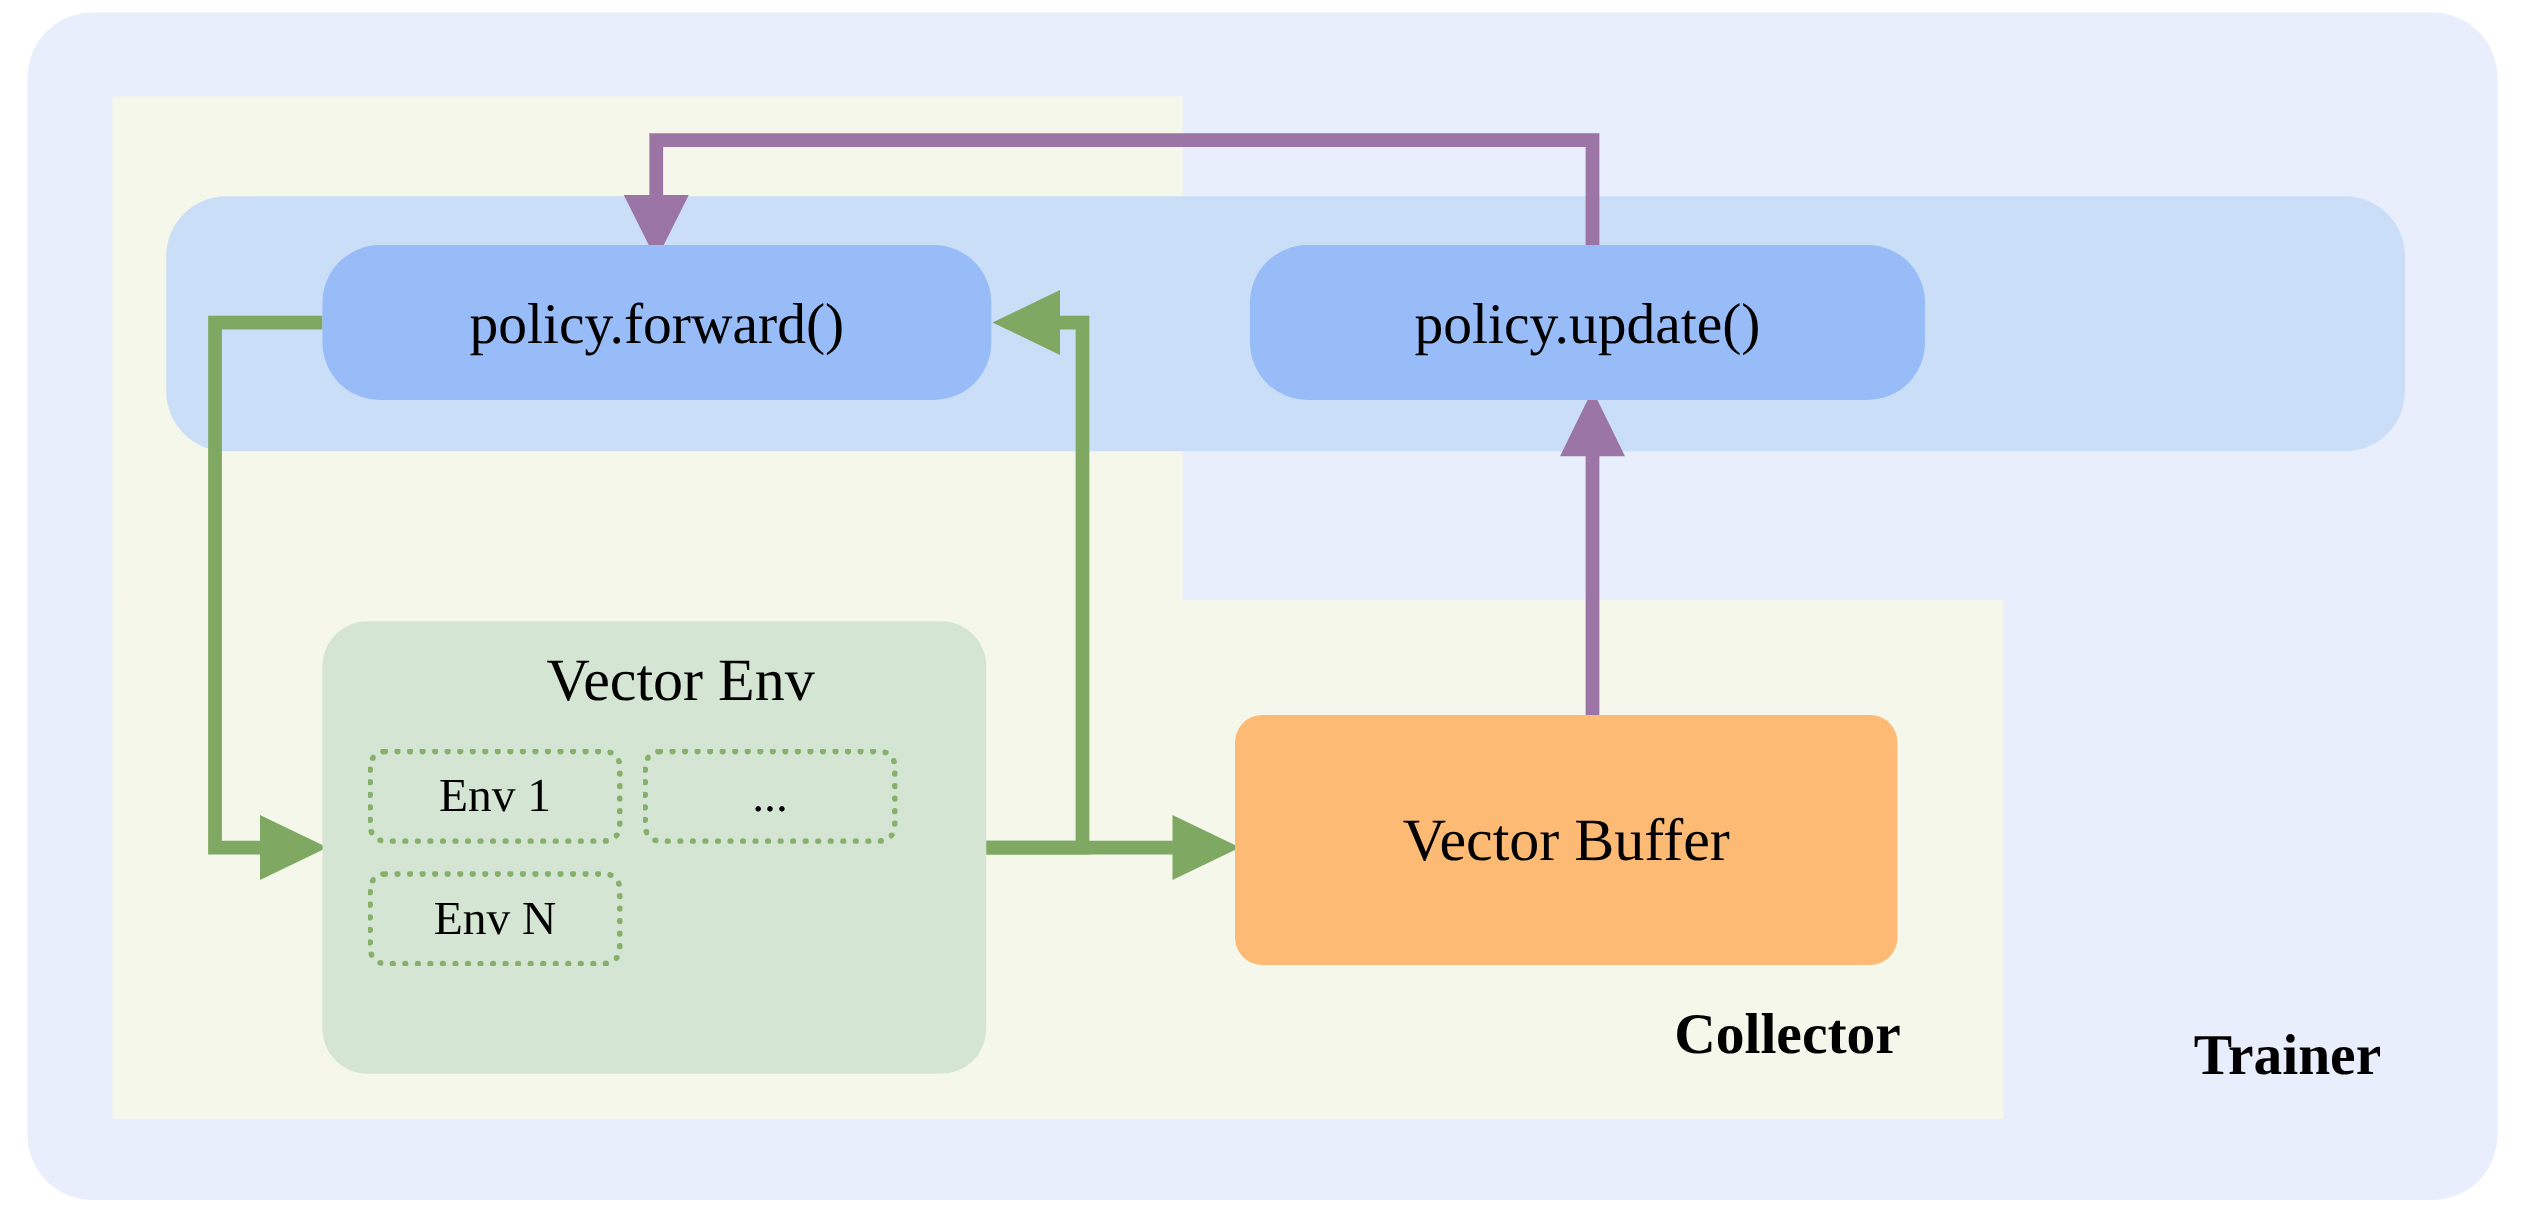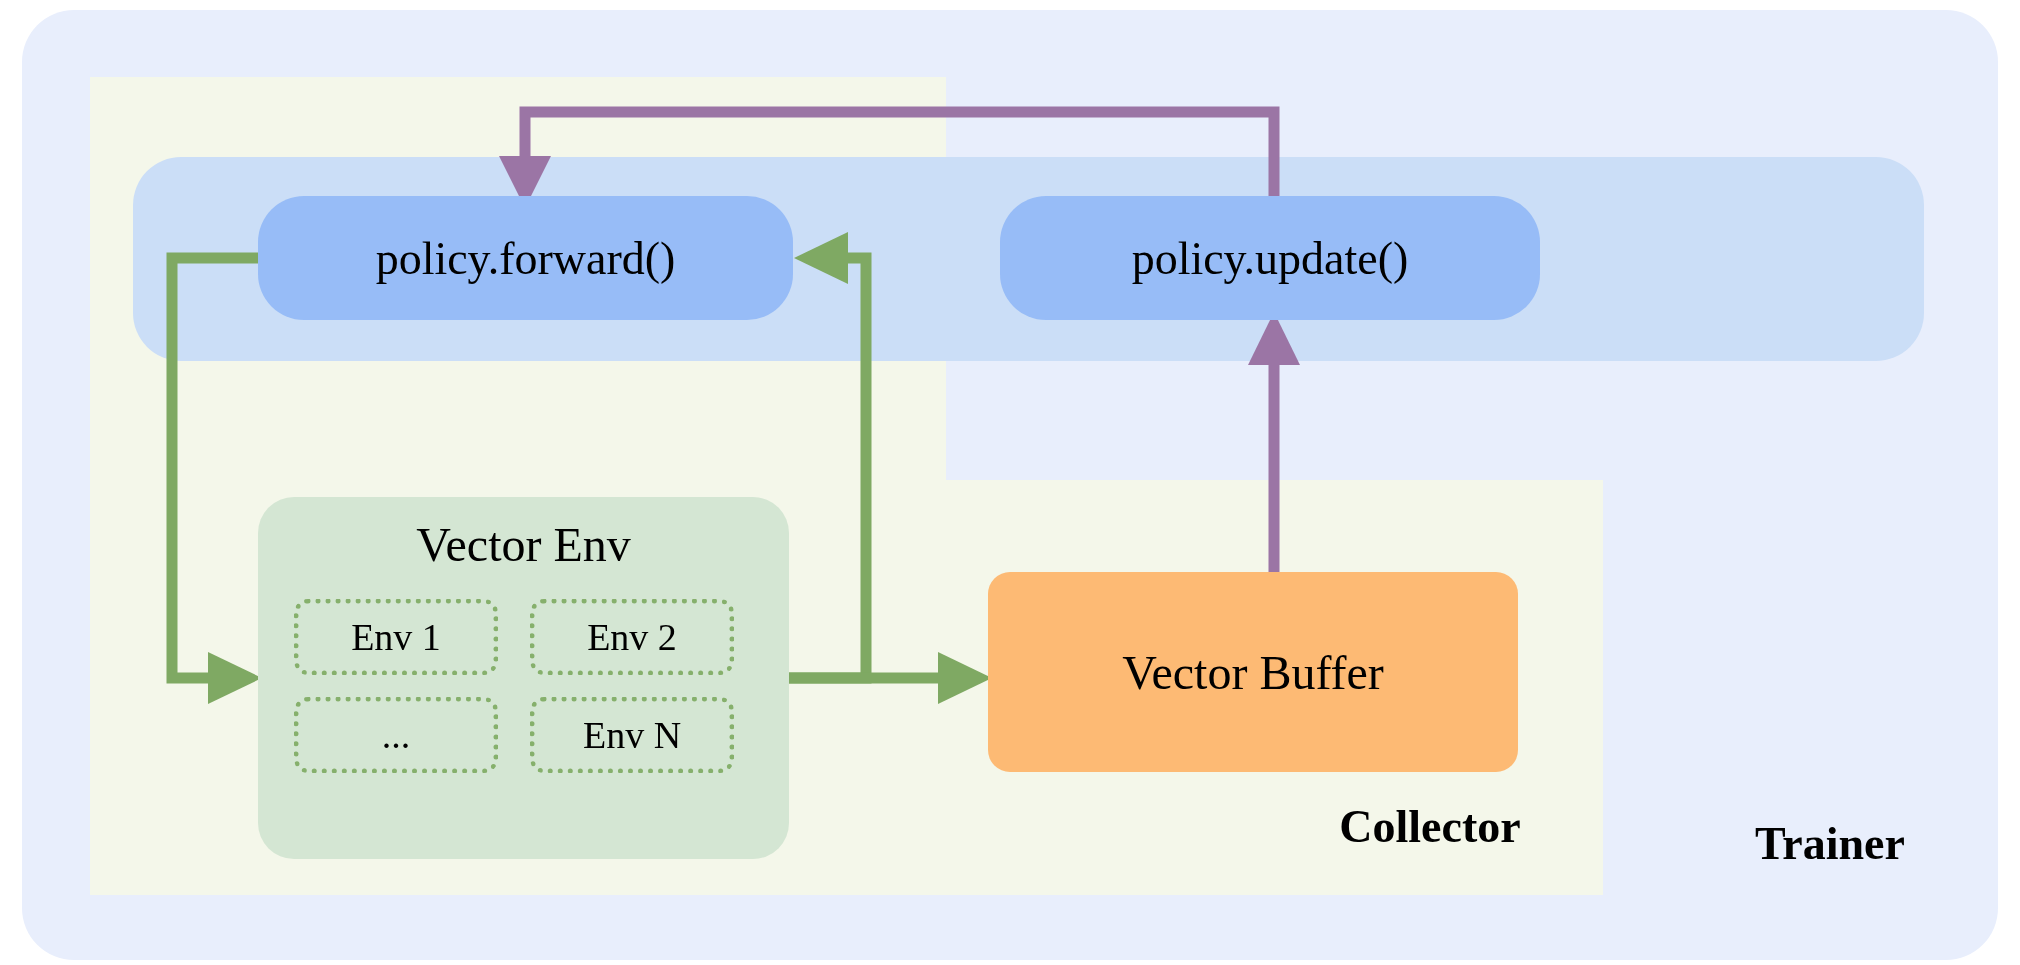--- a/index.html
+++ b/index.html
@@ -123,29 +123,30 @@
     border-radius: 36px;
   }
   .vector-env-title {
     position: absolute;
     left: 0;
     top: 20px;
     width: 100%;
     text-align: center;
     font-size: 48px;
     color: #000000;
+    padding-left: 21px;
   }
   .env-grid {
     position: absolute;
     left: 36px;
     top: 102px;
     width: 460px;
     display: flex;
     flex-wrap: wrap;
-    gap: 22px 32px;
+    gap: 22px 16px;
   }
   .env-cell {
     width: 204px;
     height: 76px;
     border: 5px dotted #86b06c;
     border-radius: 14px;
     display: flex;
     align-items: center;
     justify-content: center;
     font-size: 38px;
@@ -225,21 +226,20 @@
   </div>
   <div class="pill pill-forward">
     <span>policy.forward()</span>
   </div>
 
 
   <div class="vector-env">
     <div class="vector-env-title">Vector Env</div>
     <div class="env-grid">
       <div class="env-cell">Env 1</div>
-      <div class="env-cell">Env 2</div>
       <div class="env-cell">...</div>
       <div class="env-cell">Env N</div>
     </div>
   </div>
 
   <div class="vector-buffer">
     <span>Vector Buffer</span>
   </div>
 
   <div class="collector-label">Collector</div>

